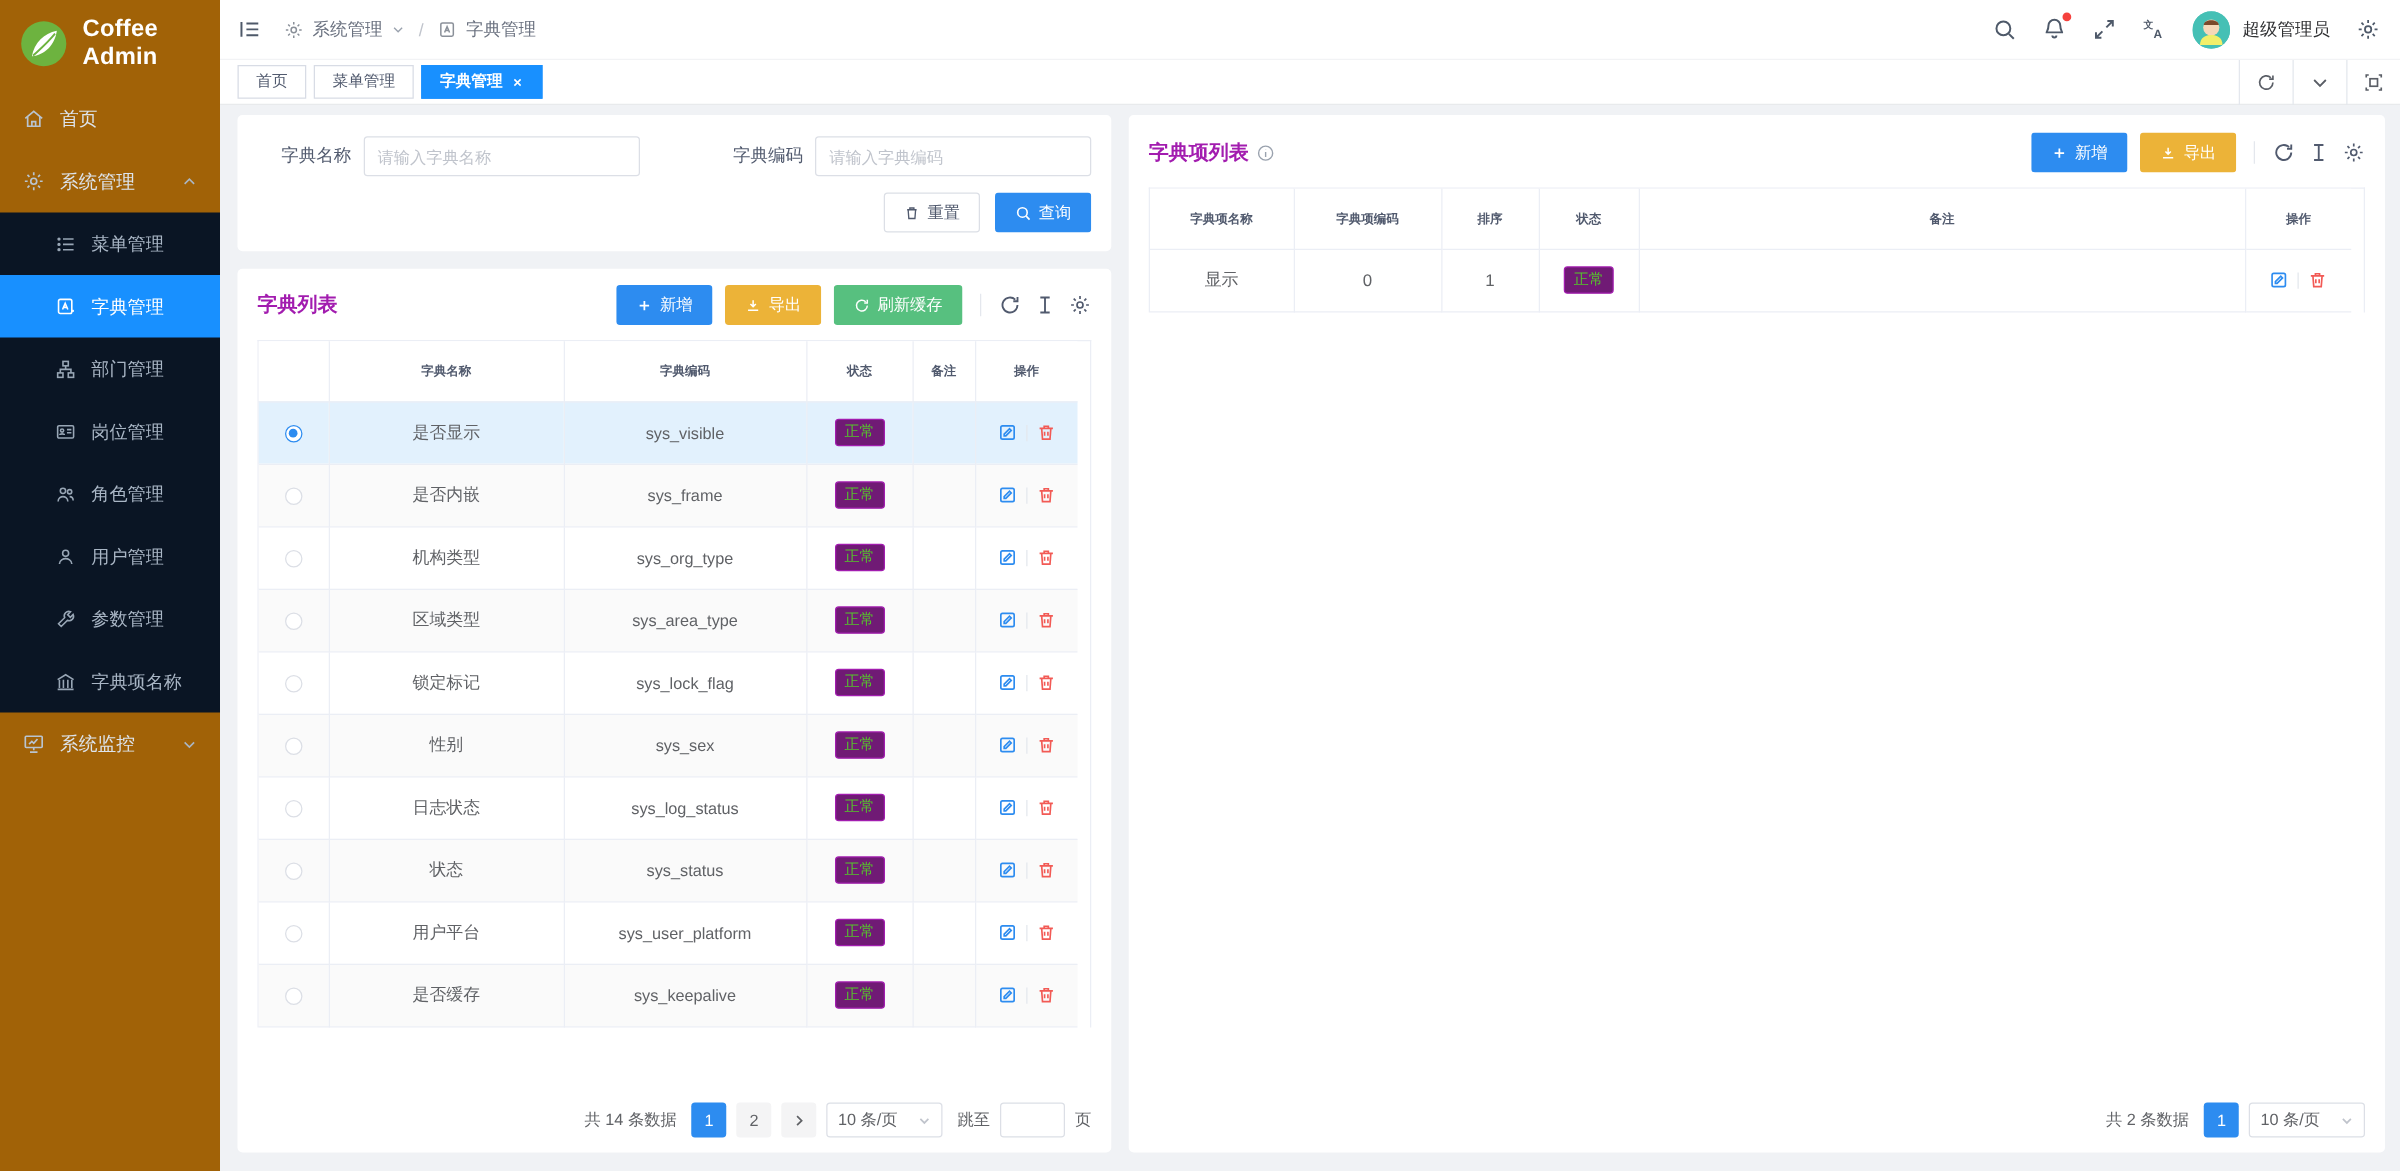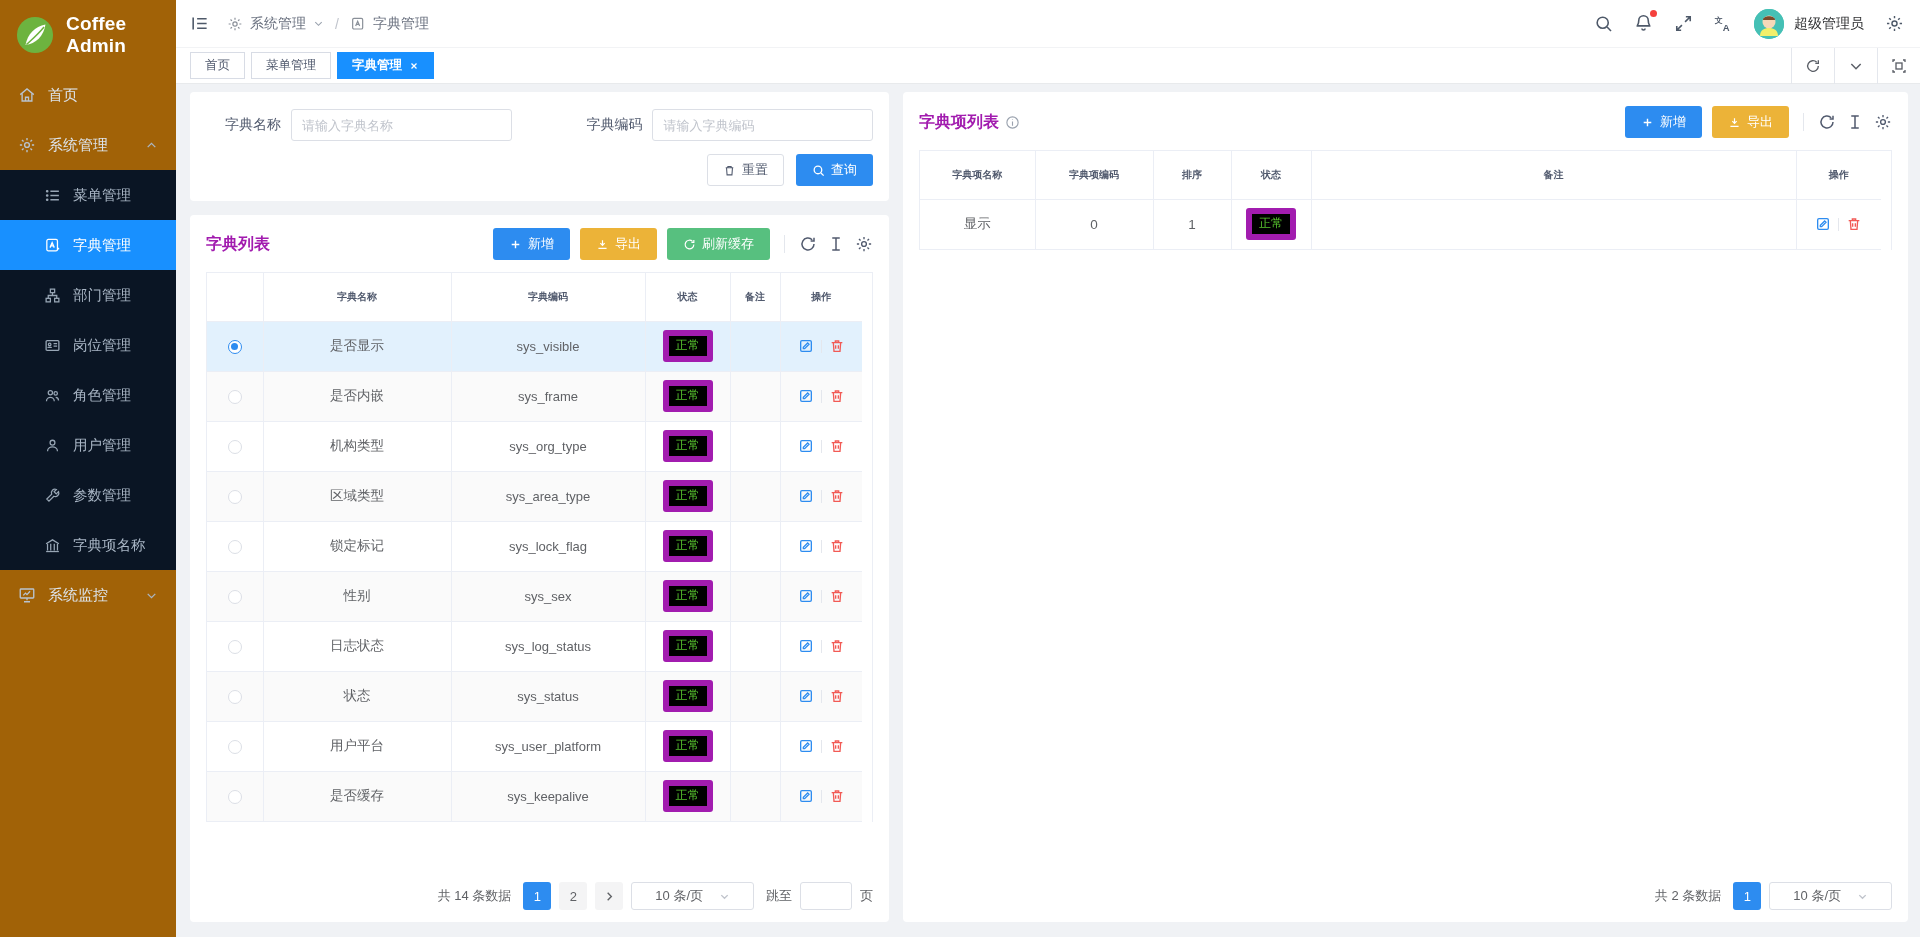--- a/index.html
+++ b/index.html
@@ -85,35 +85,35 @@
   th:first-child, td:first-child { border-left:none; }
   th:last-child, td:last-child { border-right:none; }
   tr.striped td { background:#fafafa; }
   tr.selected td { background:#e2f1fd; }
   .code-cell { font-size:13px; }
 
   .radio { width:14px; height:14px; border-radius:50%; border:1px solid #dcdfe6; background:#fff; display:inline-block; position:relative; vertical-align:middle; cursor:pointer; }
   .radio.checked { border-color:#2d8cf0; }
   .radio.checked::after { content:''; position:absolute; inset:2.5px; border-radius:50%; background:#2d8cf0; }
 
-  .badge { display:inline-block; padding:2.5px 7px; font-size:12px; line-height:1.3; color:#56c22d; border:6px solid #a21caf; border-radius:3px; background:#000000; }
+  .badge { display:inline-block; padding:2.5px 7px; font-size:12px; line-height:1.3; color:#56c22d; border:1px solid #a21caf; border-radius:3px; background:#701a75; }
 
   .op-cell { white-space:nowrap; }
   .op-ic { width:16px; height:16px; vertical-align:middle; cursor:pointer; }
   .op-edit { color:#2d8cf0; }
   .op-del { color:#f25a55; }
   .op-sep { display:inline-block; width:1px; height:13px; background:#e4e7ed; margin:0 7px; vertical-align:middle; }
 
   
   .pager { margin-top:auto; display:flex; justify-content:flex-end; align-items:center; gap:8px; font-size:13px; color:#606266; padding-top:12px; flex-shrink:0; }
   .pg-total { margin-right:4px; }
   .pg-btn { min-width:28px; height:28px; padding:0 4px; border-radius:3px; background:#f4f4f5; color:#606266; display:flex; align-items:center; justify-content:center; font-size:13px; cursor:pointer; }
   .pg-btn.active { background:#2d8cf0; color:#fff; }
   .pg-btn svg { width:11px; height:11px; }
-  .pg-size { height:28px; border:1px solid #dcdfe6; border-radius:3px; display:flex; align-items:center; padding:0 23px; gap:16px; background:#fff; color:#606266; font-size:13px; cursor:pointer; }
+  .pg-size { height:28px; border:1px solid #dcdfe6; border-radius:3px; display:flex; align-items:center; padding:0 8px; gap:16px; background:#fff; color:#606266; font-size:13px; cursor:pointer; }
   .pg-size svg { width:11px; height:11px; color:#c0c4cc; }
   .jump-label { margin-left:4px; }
   .jump-input { width:52px; height:28px; border:1px solid #dcdfe6; border-radius:3px; outline:none; }
 </style>
 </head>
 <body>
 
 <div class="app">
 
   <aside class="sidebar">

